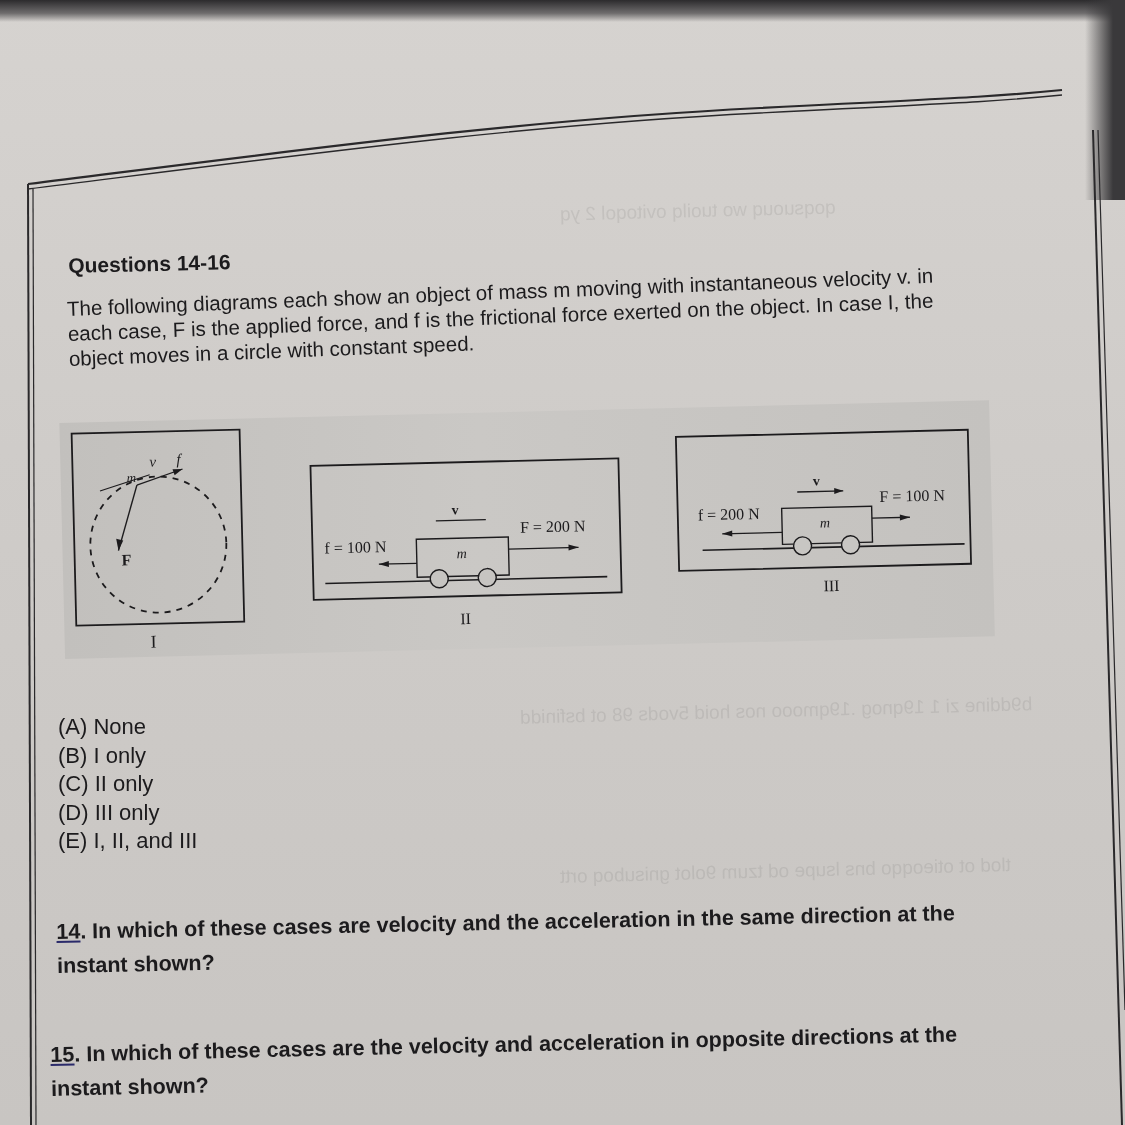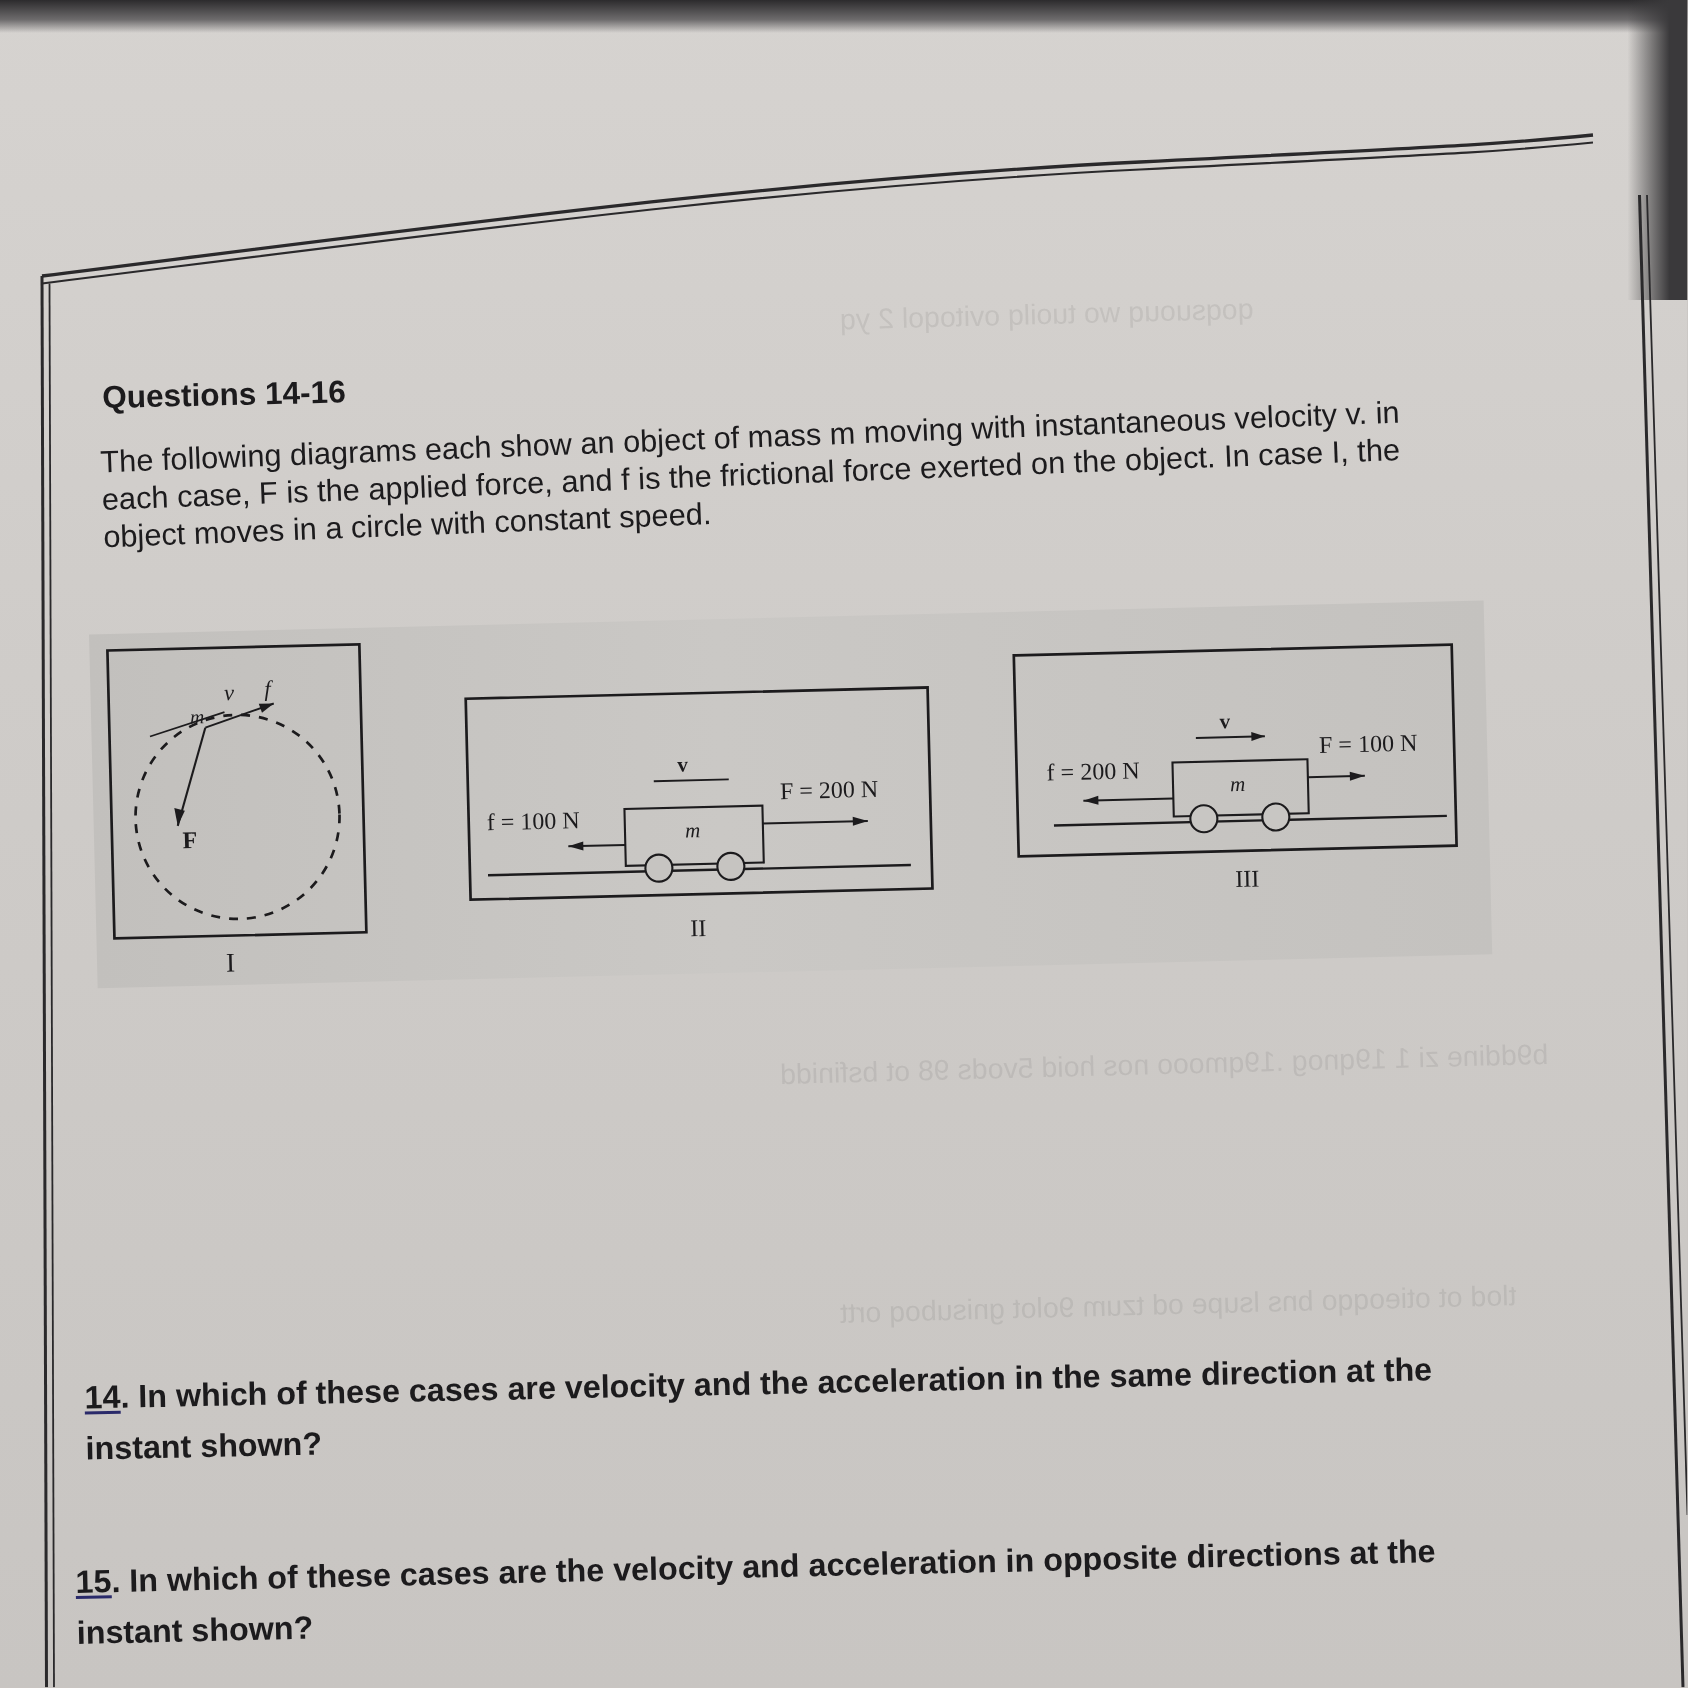--- a/index.html
+++ b/index.html
@@ -154,20 +154,27 @@
           <polygon points="48,112 58,109 58,115" fill="#1c1b1d"></polygon>
           <text class="svgtext" x="24" y="98" font-size="16">f = 200 N</text>
           <line x1="198" y1="100" x2="236" y2="100" stroke="#1c1b1d" stroke-width="1.3"></line>
           <polygon points="236,100 226,97 226,103" fill="#1c1b1d"></polygon>
           <text class="svgtext" x="206" y="84" font-size="16">F = 100 N</text>
           <text class="svgtext" x="148" y="172" font-size="16">III</text>
         </svg>
       </div>
     </div>
 
+    <div class="choices">
+      <span class="choice">(A) None</span>
+      <span class="choice">(B) I only</span>
+      <span class="choice">(C) II only</span>
+      <span class="choice">(D) III only</span>
+      <span class="choice">(E) I, II, and III</span>
+    </div>
 
     <div class="question q14">
       <span class="q-line"><span class="q-num">14</span><span>. In which of these cases are velocity and the acceleration in the same direction at the</span></span>
       <span class="q-line">instant shown?</span>
     </div>
 
     <div class="question q15">
       <span class="q-line"><span class="q-num">15</span><span>. In which of these cases are the velocity and acceleration in opposite directions at the</span></span>
       <span class="q-line">instant shown?</span>
     </div>

